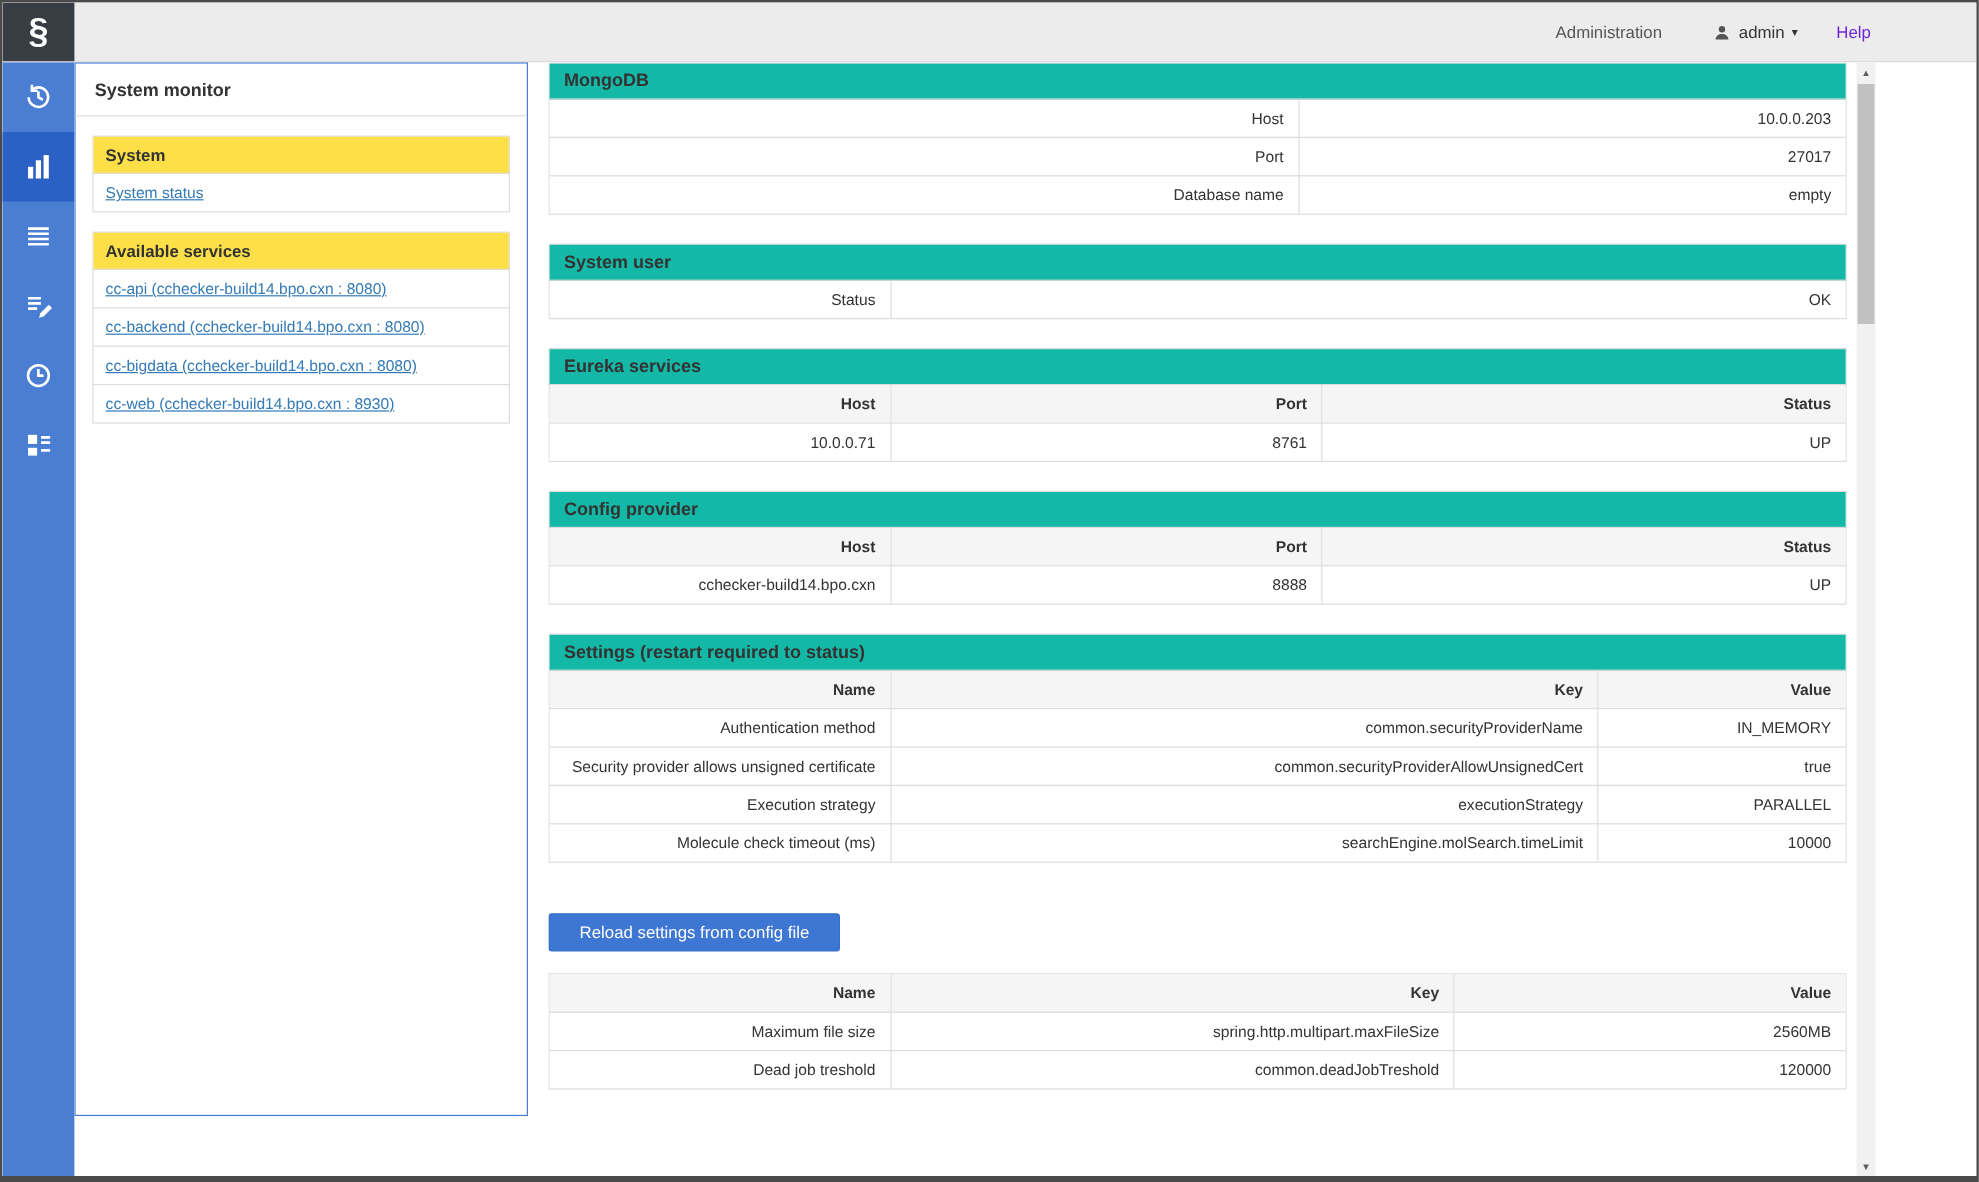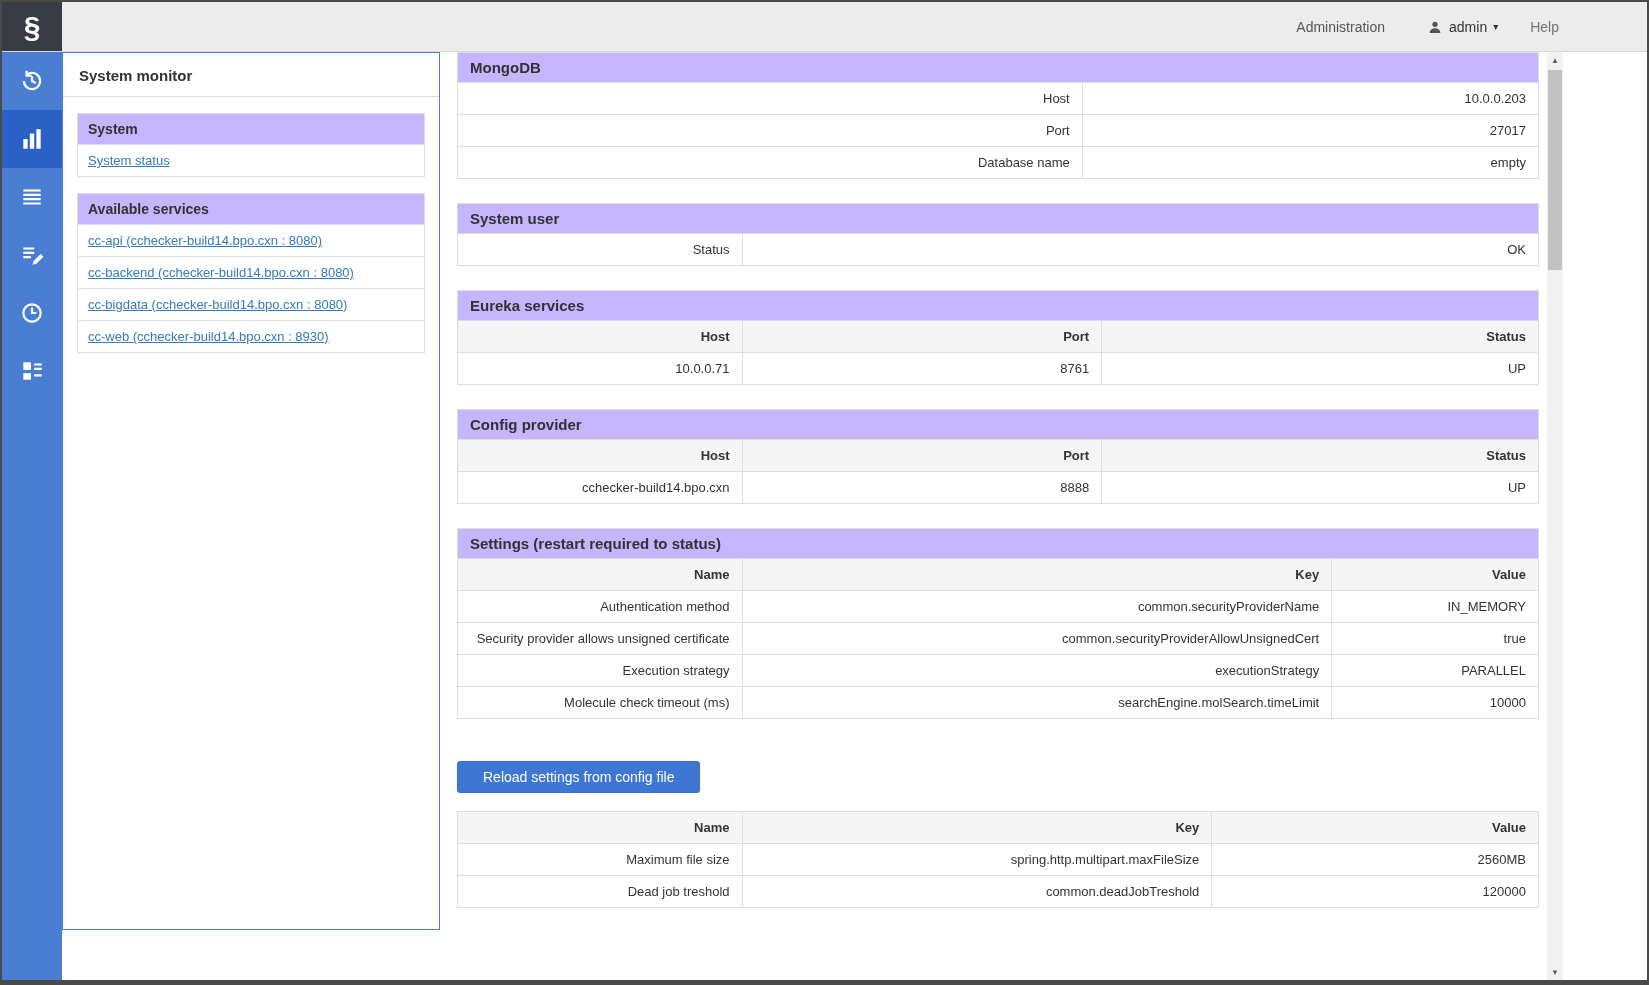--- a/index.html
+++ b/index.html
@@ -12,46 +12,46 @@
 
   
   .topbar { height:50px; display:flex; align-items:stretch; background:#ececec; border-bottom:1px solid #d8d8d8; }
   .logo { width:60px; background:#383d43; color:#fff; display:flex; align-items:center; justify-content:center;
           font-size:30px; font-weight:bold; flex-shrink:0; cursor:pointer; }
   .topbar-right { flex:1; display:flex; align-items:center; justify-content:flex-end; padding-right:88px; font-size:14px; }
   .admin-label { color:#555; cursor:pointer; }
   .user-menu { display:flex; align-items:center; gap:6px; color:#333; margin-left:42px; cursor:pointer; }
   .user-icon svg { width:16px; height:16px; display:block; }
   .caret { font-size:10px; color:#333; }
-  .help-link { color:#737373; margin-left:32px; cursor:pointer; text-decoration:none; }
+  .help-link { color:#6d28d9; margin-left:32px; cursor:pointer; text-decoration:none; }
 
   
   .app-body { position:relative; height:928px; display:flex; background:#fff; }
 
   .sidebar { width:60px; background:#4a7ed3; flex-shrink:0; }
   .nav-item { height:58px; display:flex; align-items:center; justify-content:center; cursor:pointer; }
   .nav-item.active { background:#2b61c4; }
   .nav-item svg { width:26px; height:26px; display:block; }
 
   
   .left-panel { width:378px; flex-shrink:0; height:878px; background:#fff;
                 border:1px solid #4a7ed3; padding:0 14px 0 14px; }
   .panel-heading { font-size:15px; font-weight:bold; color:#333; padding:14px 2px 12px;
                    border-bottom:1px solid #ddd; margin:0 -14px 0 -14px; padding-left:16px; }
   .sub-panel { border:1px solid #ddd; margin-top:16px; }
-  .sub-panel-header { background:#c4b5fd; padding:7px 10px; font-weight:bold; font-size:14px; color:#333;
+  .sub-panel-header { background:#fde047; padding:7px 10px; font-weight:bold; font-size:14px; color:#333;
                       border-bottom:1px solid #ddd; }
   .sub-panel-row { padding:8px 10px; border-bottom:1px solid #ddd; font-size:13px; }
   .sub-panel-row:last-child { border-bottom:none; }
   .sub-panel-row a { color:#337ab7; text-decoration:underline; cursor:pointer; }
 
   
   .main { width:1082px; margin-left:17px; height:885px; overflow:hidden; flex-shrink:0; }
   .section { border:1px solid #ddd; margin-bottom:24px; }
-  .section-title { background:#c4b5fd; padding:6px 12px; font-size:15px; font-weight:bold; color:#333;
+  .section-title { background:#14b8a6; padding:6px 12px; font-size:15px; font-weight:bold; color:#333;
                    border-bottom:1px solid #ddd; }
   table { width:100%; border-collapse:collapse; table-layout:fixed; font-size:13px; color:#333; }
   table, th, td { border:1px solid #ddd; }
   table { border-style:hidden; }
   th, td { padding:8px 12px; text-align:right; overflow:hidden; white-space:nowrap; }
   th { background:#f5f5f5; font-weight:bold; }
 
   .reload-btn { display:inline-block; background:#3d76d3; color:#fff; border:1px solid #3a6fc6; border-radius:3px;
                 padding:7px 25px; font-size:14px; margin:18px 0; cursor:pointer; font-family:"Liberation Sans", sans-serif; }
 

